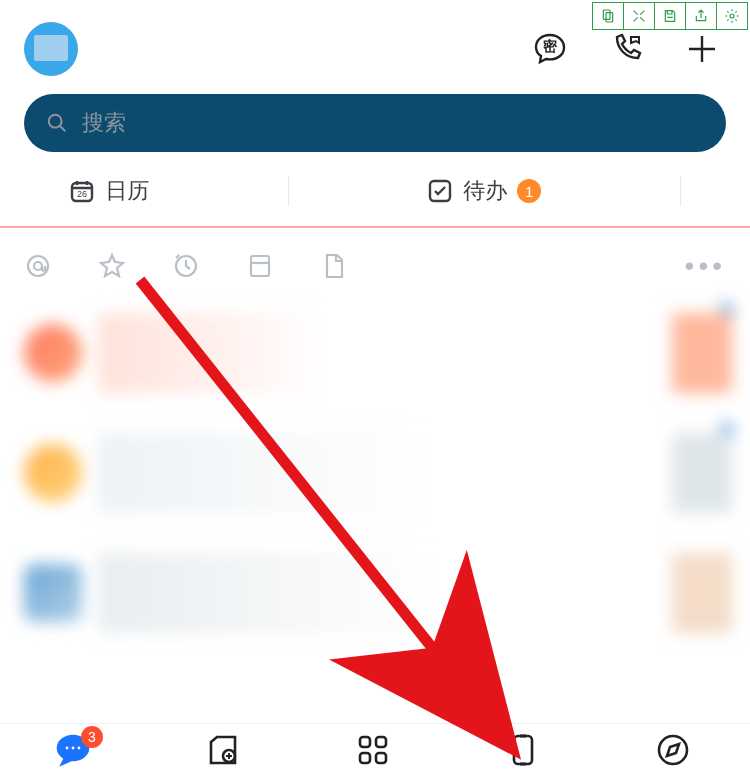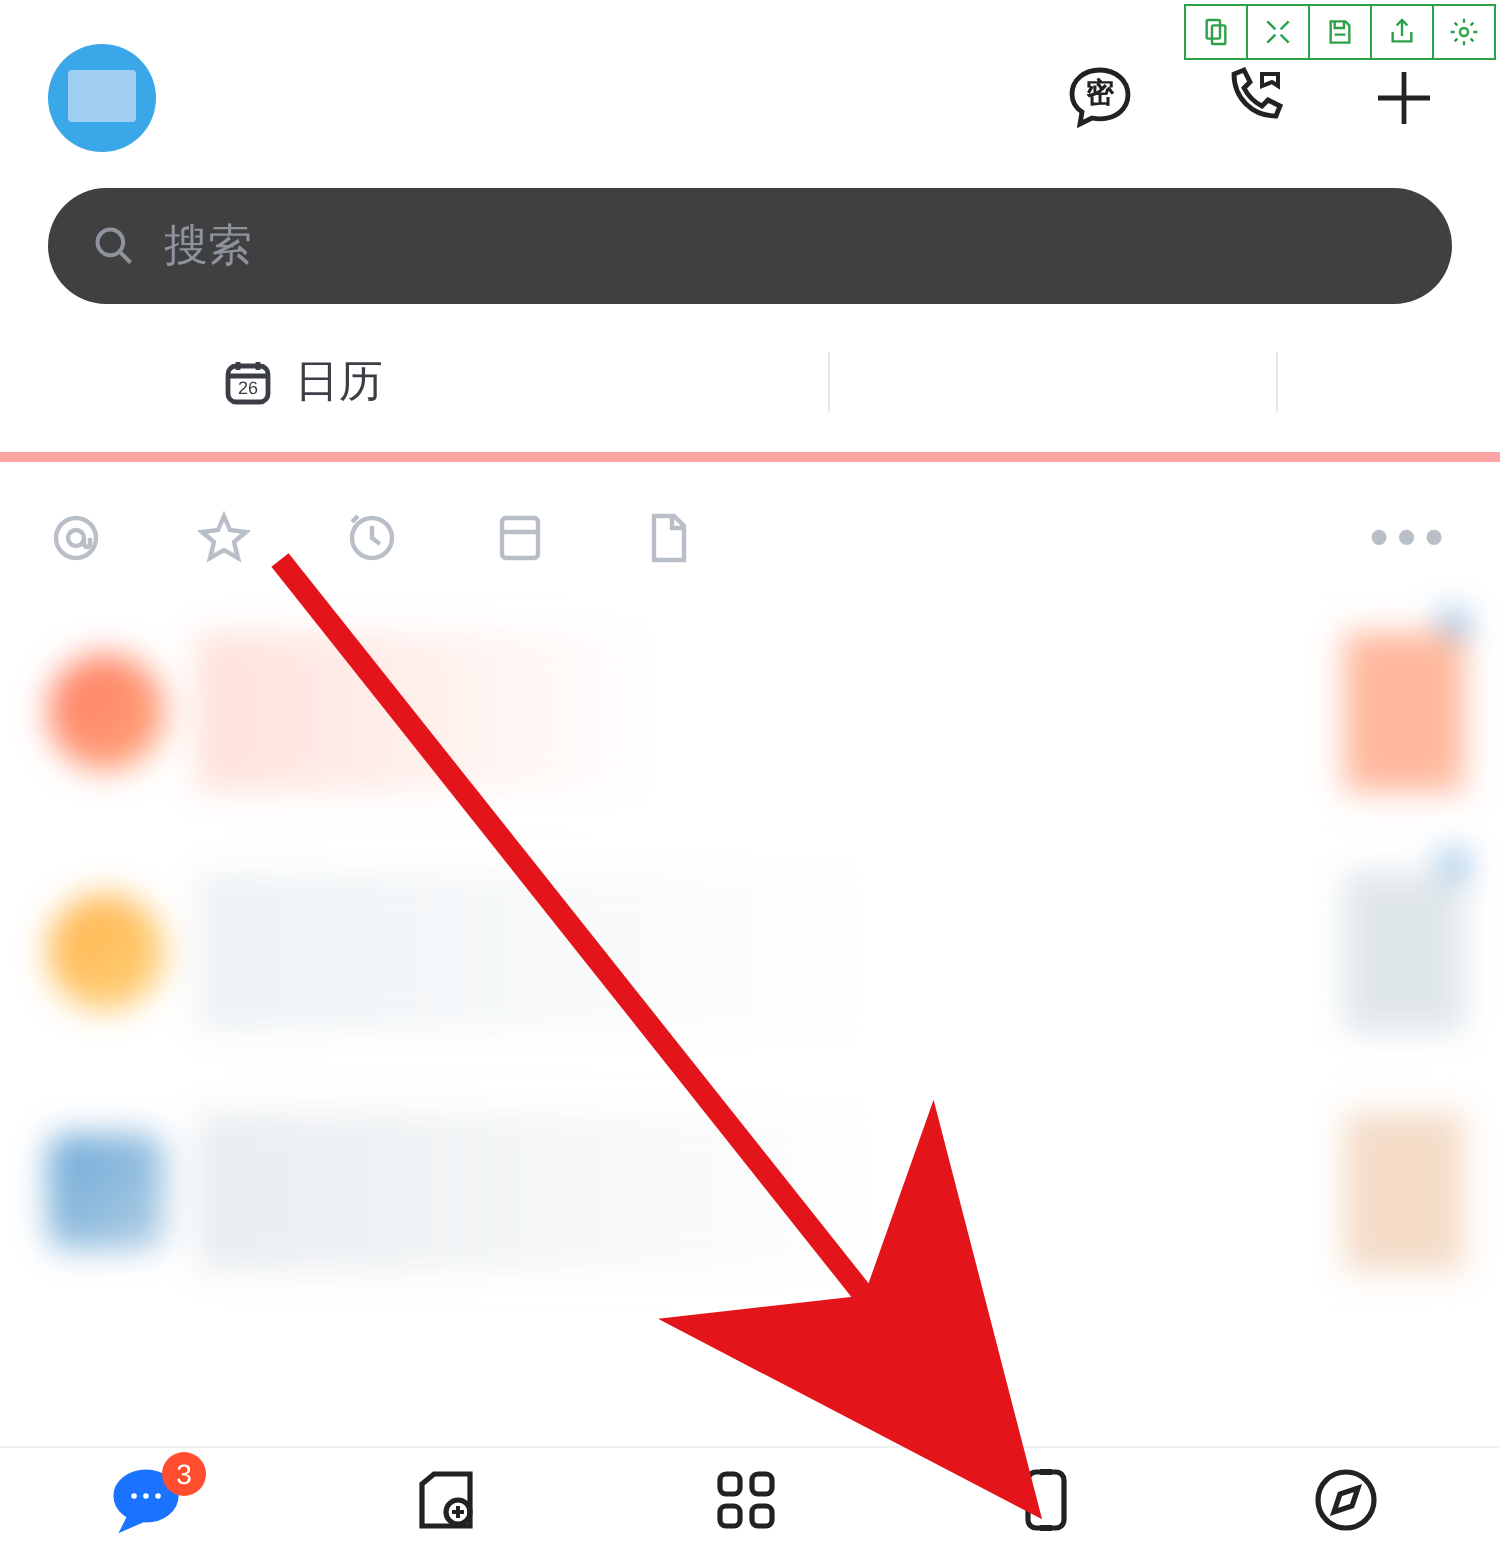--- a/index.html
+++ b/index.html
@@ -62,38 +62,38 @@
     display: flex; align-items: center; justify-content: center;
     color: #222;
     margin-left: 28px;
   }
   .hdr-icon svg { width: 34px; height: 34px; stroke: #222; fill: none; stroke-width: 2.4; }
   .secret-char { font-size: 14px; font-weight: 600; fill: #222; stroke: none; }
 
   
   .search-wrap { padding: 0 24px 14px 24px; }
   .search {
-    background: #404040;
+    background: #0c4a6e;
     border-radius: 32px;
     height: 58px;
     display: flex;
     align-items: center;
     padding: 0 22px;
     color: #8e949c;
     font-size: 22px;
   }
   .search svg { width: 22px; height: 22px; stroke: #8e949c; fill: none; stroke-width: 2.2; margin-right: 14px; }
 
   
   .quick-row {
     display: flex;
     align-items: center;
     justify-content: space-around;
     padding: 10px 0 20px 0;
-    border-bottom: 5px solid #fca5a5;
+    border-bottom: 2px solid #fca5a5;
   }
   .quick-item {
     display: flex;
     align-items: center;
     gap: 10px;
     font-size: 22px;
     color: #3b3f45;
     position: relative;
   }
   .quick-item svg { width: 26px; height: 26px; stroke: #3b3f45; fill: none; stroke-width: 2.4; }
@@ -244,20 +244,28 @@
 <div class="quick-row">
   <div class="quick-item">
     <svg viewBox="0 0 26 26">
         <rect x="3" y="5" width="20" height="18" rx="4"></rect>
         <path d="M3 10h20M8 3v4M18 3v4"></path>
         <text x="13" y="19" text-anchor="middle" font-size="9" stroke="none" fill="#3b3f45">26</text>
       </svg>
     <span>日历</span>
   </div>
   <div class="quick-sep"></div>
+  <div class="quick-item">
+    <svg viewBox="0 0 26 26">
+        <rect x="3" y="3" width="20" height="20" rx="4"></rect>
+        <path d="M8 13l3 3 7-7"></path>
+      </svg>
+    <span>待办</span>
+    <span class="badge">1</span>
+  </div>
   <div class="quick-sep"></div>
 </div>
 
 <div class="filter-row">
   <div class="ficon"><svg viewBox="0 0 28 28">
         <circle cx="14" cy="14" r="10"></circle>
         <circle cx="14" cy="14" r="4"></circle>
         <path d="M18 14v3c0 2 3 2 3 0v-3"></path>
       </svg></div>
   <div class="ficon"><svg viewBox="0 0 28 28">

